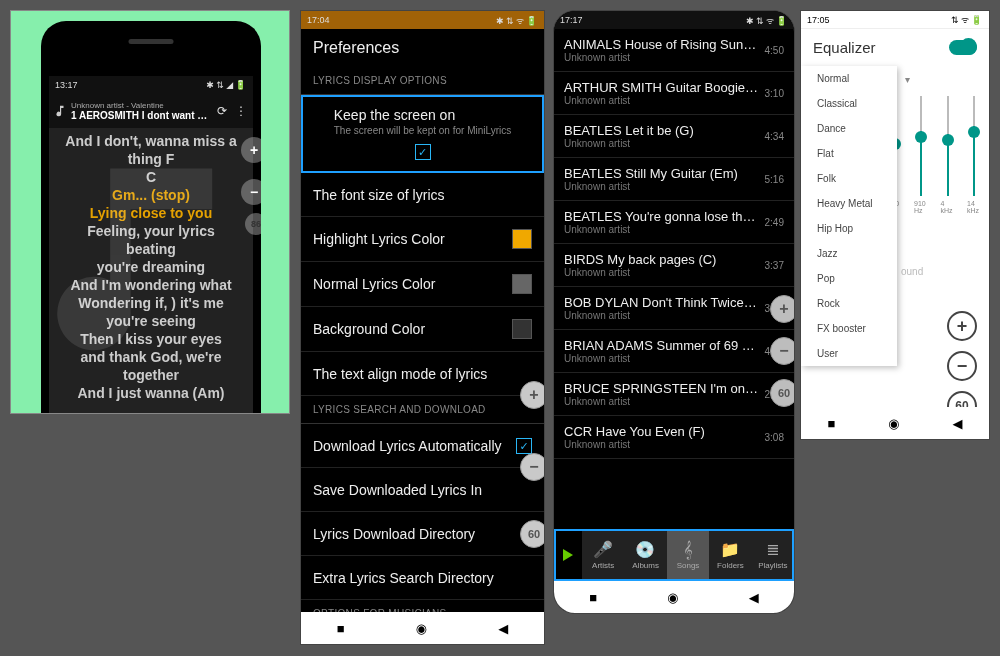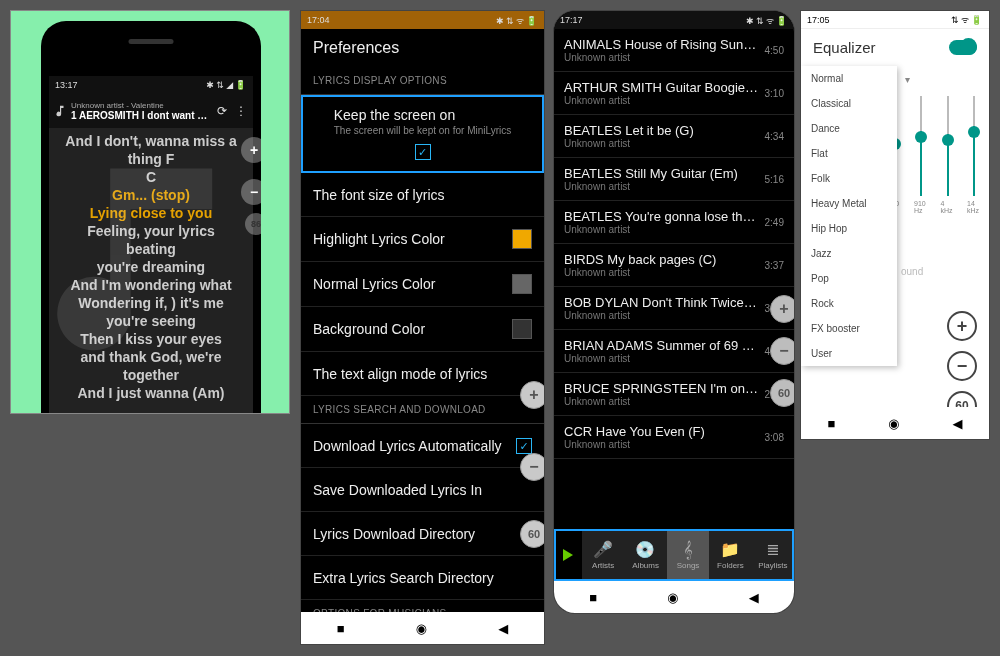--- a/index.html
+++ b/index.html
@@ -69,21 +69,21 @@
 
   
   #s4 { left: 800px; top: 10px; width: 190px; height: 430px; background:#fff;}
   #s4 .statusbar{background:#fff;color:#000;border-bottom:1px solid #eee;}
   .eq-hdr { display:flex; justify-content:space-between; align-items:center; padding:10px 12px;}
   .eq-hdr .t { color:#333; font-size:15px;}
   .switch { width:28px; height:15px; border-radius:8px; background:#009688; position:relative;}
   .switch::after{content:"";position:absolute;right:0;top:-2px;width:17px;height:17px;border-radius:50%;background:#009688;}
   .eq-body{position:relative; height:340px;}
   .preset-menu{position:absolute;left:0;top:0;width:96px;background:#fff;box-shadow:2px 2px 6px rgba(0,0,0,.25);z-index:3;}
-  .preset-menu div{font-size:10px;color:#444;padding:7px 10px;}
+  .preset-menu div{font-size:10px;color:#444;padding:7px 16px;}
   .dd-arrow{position:absolute;left:104px;top:8px;color:#888;font-size:10px;}
   .sliders{position:absolute;left:60px;top:30px;right:8px;height:135px;display:flex;justify-content:space-between;}
   .slider{width:14px;display:flex;flex-direction:column;align-items:center;}
   .track{width:2px;height:100px;background:#bbb;position:relative;}
   .thumb{position:absolute;left:-5px;width:12px;height:12px;border-radius:50%;background:#009688;}
   .fill{position:absolute;left:0;width:2px;background:#009688;}
   .freq{font-size:7px;color:#888;margin-top:4px;}
   .bass-lbl{position:absolute;left:100px;top:200px;font-size:10px;color:#bbb;}
   .circ-btn{position:absolute;right:12px;width:30px;height:30px;border:2px solid #444;border-radius:50%;display:flex;align-items:center;justify-content:center;font-size:18px;color:#444;font-weight:bold;}
 

